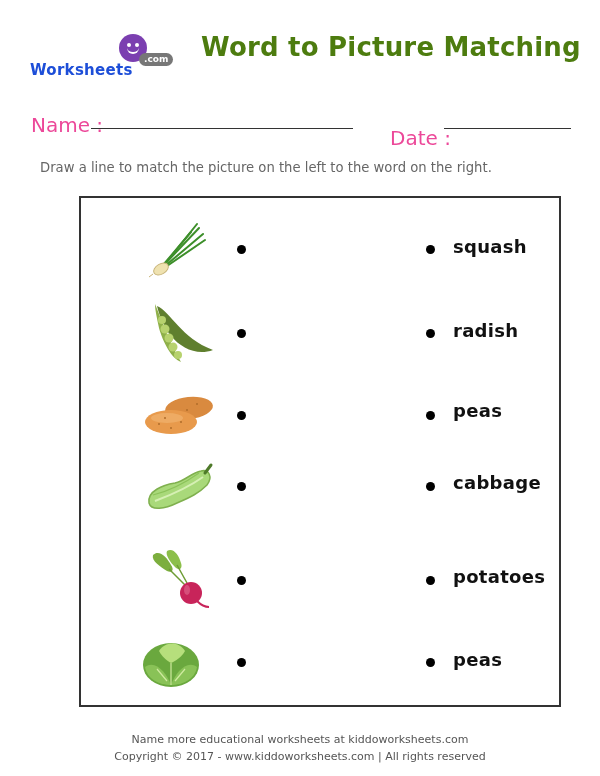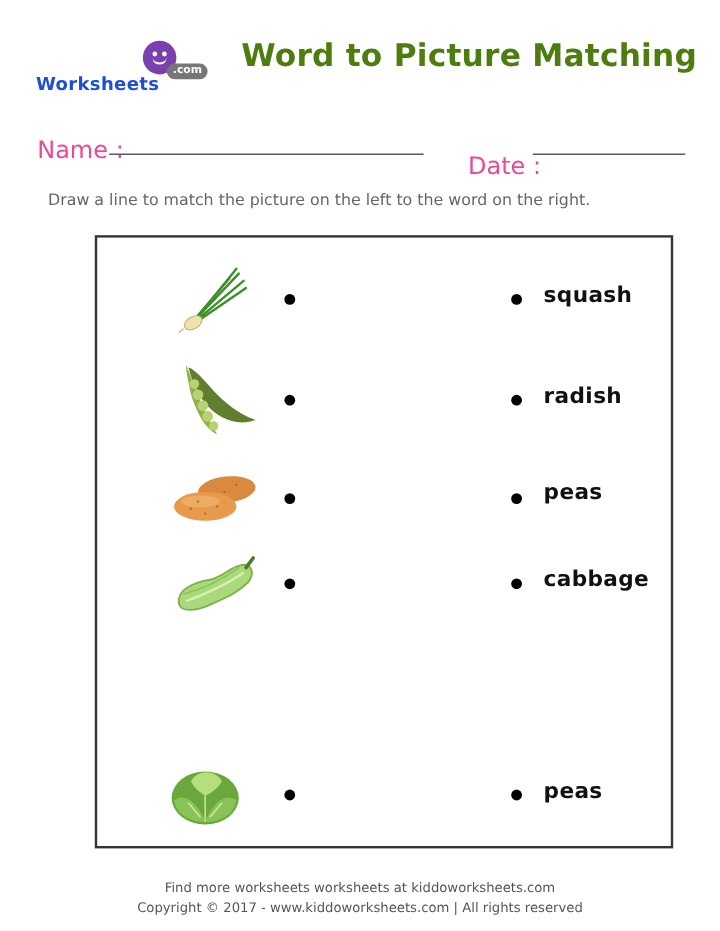--- a/index.html
+++ b/index.html
@@ -121,30 +121,43 @@
       <path d="M8 52 C6 40 22 34 34 32 C44 30 50 22 60 20 C68 18 72 26 66 34 C58 42 50 46 36 52 C24 58 10 60 8 52 Z" fill="#a9d97a" stroke="#7fb04e" stroke-width="1.5"></path>
       <path d="M14 50 C30 44 48 36 62 26" stroke="#d6f0b4" stroke-width="2" fill="none"></path>
       <path d="M12 44 C28 40 44 32 58 22" stroke="#8cc25a" stroke-width="1.2" fill="none"></path>
       <path d="M64 22 L70 14" stroke="#4e7a2a" stroke-width="3" stroke-linecap="round"></path>
     </svg>
     <div class="dot dot-left" style="top:35px"></div>
     <div class="dot dot-right" style="top:35px"></div>
     <div class="word" style="top:25px">cabbage</div>
   </div>
 
+  <div class="row" style="top:343px">
+    <svg class="pic" style="top:4px" viewBox="0 0 80 70">
+      <path d="M12 10 C18 4 26 12 30 20 C34 26 30 28 26 26 C20 22 10 16 12 10 Z" fill="#7cae3e"></path>
+      <path d="M26 6 C32 2 38 10 40 18 C42 24 38 26 34 22 C30 18 24 10 26 6 Z" fill="#8cbf4a"></path>
+      <path d="M28 24 L44 40 M36 20 L46 38" stroke="#6d9c34" stroke-width="1.5"></path>
+      <circle cx="50" cy="48" r="11" fill="#c8245a"></circle>
+      <ellipse cx="46" cy="45" rx="3" ry="5" fill="#e06a8f" opacity="0.6"></ellipse>
+      <path d="M56 56 Q62 62 68 62" stroke="#c8245a" stroke-width="2" fill="none"></path>
+    </svg>
+    <div class="dot dot-left" style="top:35px"></div>
+    <div class="dot dot-right" style="top:35px"></div>
+    <div class="word" style="top:25px">potatoes</div>
+  </div>
 
   <div class="row" style="top:425px">
     <svg class="pic" style="top:6px" viewBox="0 0 80 70">
       <ellipse cx="30" cy="36" rx="28" ry="22" fill="#6aa83e"></ellipse>
       <path d="M18 22 C24 12 38 12 44 22 C40 30 30 34 30 34 C30 34 22 30 18 22 Z" fill="#b6df7c"></path>
       <path d="M4 38 C14 30 26 44 30 56 C18 56 6 50 4 38 Z" fill="#89c257"></path>
       <path d="M56 38 C46 30 34 44 30 56 C42 56 54 50 56 38 Z" fill="#89c257"></path>
       <path d="M30 34 L30 56 M16 40 L26 52 M44 40 L34 52" stroke="#cfeaa0" stroke-width="1.2"></path>
     </svg>
     <div class="dot dot-left" style="top:35px"></div>
     <div class="dot dot-right" style="top:35px"></div>
     <div class="word" style="top:26px">peas</div>
   </div>
 
 </div>
 
-<div class="footer footer-1">Find more worksheets worksheets at kiddoworksheets.com</div>
+<div class="footer footer-1">Name more educational worksheets at kiddoworksheets.com</div>
 <div class="footer footer-2">Copyright © 2017 - www.kiddoworksheets.com  |  All rights reserved</div>
 
 </body></html>

